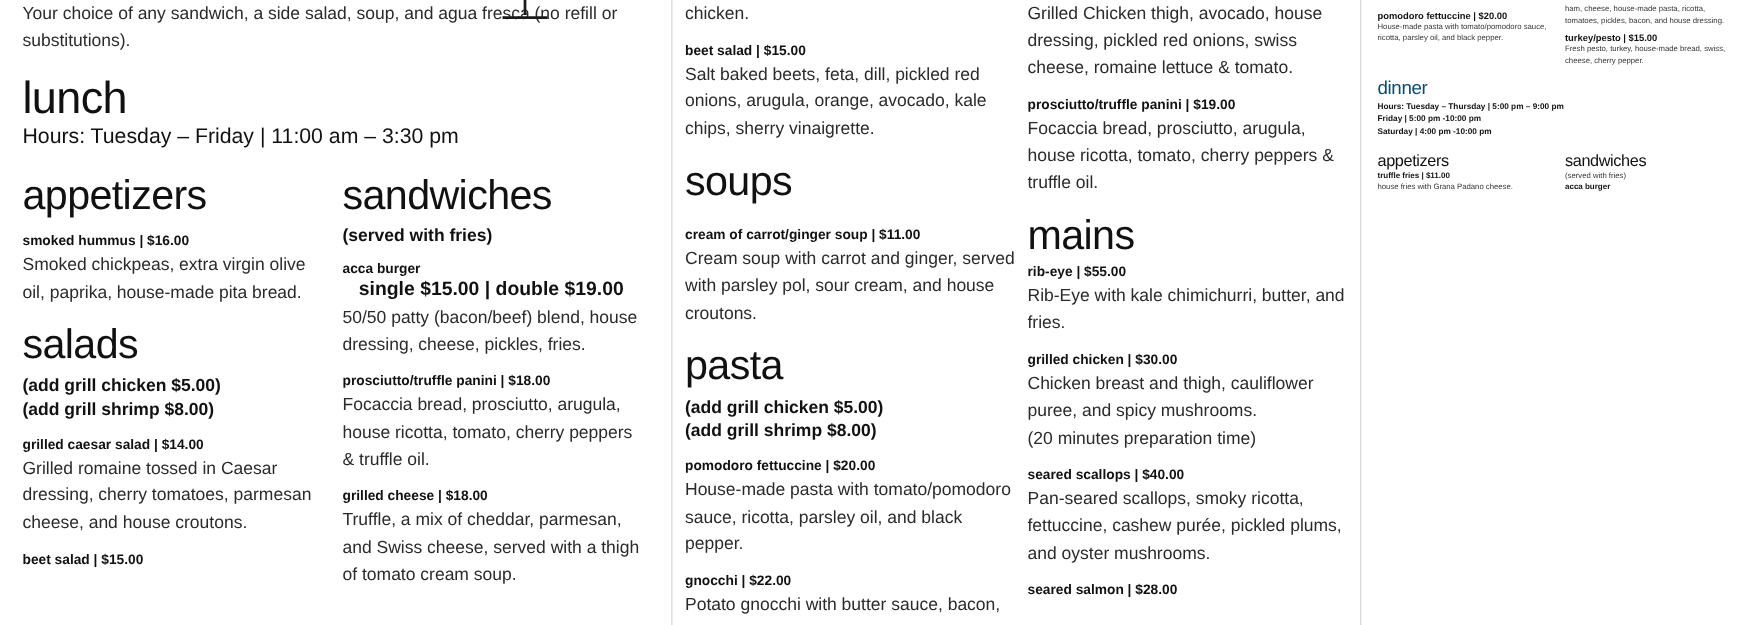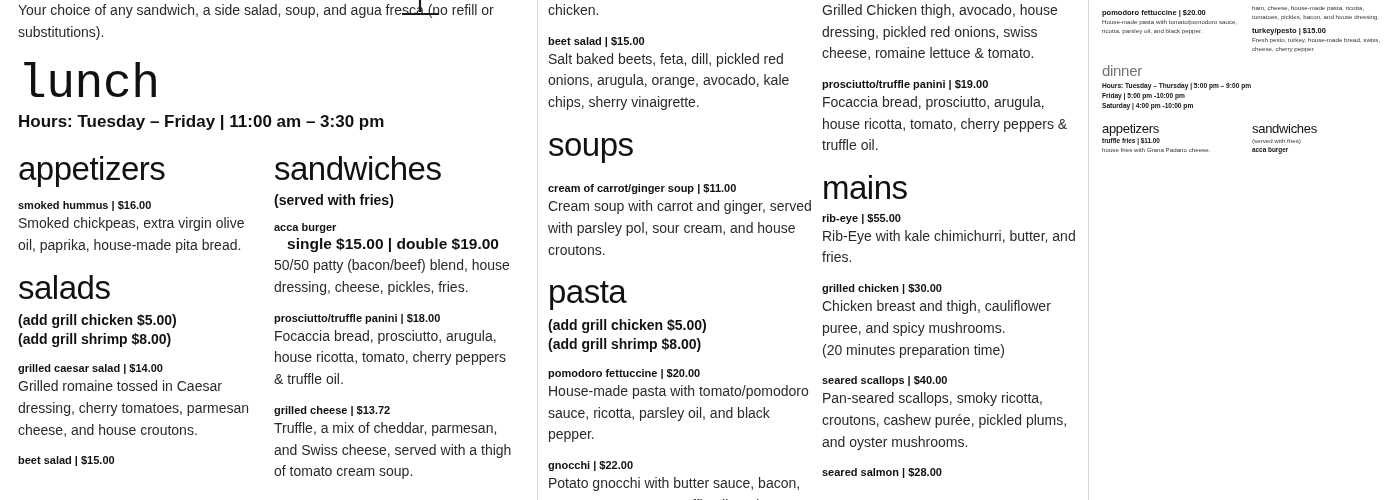--- a/index.html
+++ b/index.html
@@ -34,31 +34,30 @@
   
   .section-title {
     font-size: 33px;
     line-height: 1.05;
     font-weight: 400;
     margin: 14px 0 6px 0;
     letter-spacing: -0.5px;
     color: #111;
   }
   .big-title {
-    font-size: 48px;
+    font-size: 36px;
     line-height: 1.05;
     font-weight: 400;
     margin: 16px 0 2px 0;
     letter-spacing: -0.5px;
     color: #111;
-    font-family: Liberation Mono, monospace;
   }
   .hours {
     font-size: 17px;
-    font-weight: 700;
+    font-weight: 400;
     margin: 0 0 6px 0;
     color: #111;
   }
   .item-name {
     font-size: 11px;
     font-weight: 700;
     margin: 13px 0 2px 0;
     color: #111;
   }
   .item-sub {
@@ -108,21 +107,21 @@
   }
   .thumb-menu {
     position: absolute; left: 0; top: 0; width: 306px; height: 258px;
     padding: 4px 8px 0 8px;
     overflow: hidden;
   }
   .t-cols { display: flex; gap: 10px; }
   .t-col { width: 140px; }
   .t-item { font-size: 7.5px; font-weight: 700; margin: 4px 0 1px 0; color:#111; }
   .t-desc { font-size: 6.2px; line-height: 1.45; margin: 0; color: #333; }
-  .t-title { font-size: 15px; font-weight: 400; margin: 8px 0 2px 0; letter-spacing:-0.3px; color:#737373; }
+  .t-title { font-size: 15px; font-weight: 400; margin: 8px 0 2px 0; letter-spacing:-0.3px; color:#0c4a6e; }
   .t-hours { font-size: 6.6px; font-weight: 700; line-height: 1.5; margin: 0 0 4px 0; color:#111; }
   .t-sect { font-size: 13px; font-weight: 400; margin: 6px 0 1px 0; letter-spacing:-0.3px; color:#111; }
   .t-small { font-size: 6.4px; font-weight: 700; margin: 0 0 2px 0; color:#111; }
 </style>
 </head>
 <body>
 
 <div class="page">
 
   <div class="divider div-1"></div>
@@ -165,21 +164,21 @@
         <h2 class="section-title">sandwiches</h2>
         <p class="served">(served with fries)</p>
 
         <p class="item-name">acca burger</p>
         <p class="item-sub">single $15.00  |  double $19.00</p>
         <p class="item-desc">50/50 patty (bacon/beef) blend, house dressing, cheese, pickles, fries.</p>
 
         <p class="item-name">prosciutto/truffle panini  |  $18.00</p>
         <p class="item-desc">Focaccia bread, prosciutto, arugula, house ricotta, tomato, cherry peppers &amp; truffle oil.</p>
 
-        <p class="item-name">grilled cheese  |  $13.72</p>
+        <p class="item-name">grilled cheese  |  $18.00</p>
         <p class="item-desc">Truffle, a mix of cheddar, parmesan, and Swiss cheese, served with a thigh of tomato cream soup.</p>
 
       </div>
     </div>
   </div>
 
   <div class="col col-2">
     <p class="item-desc" style="margin-top:0">chicken.</p>
 
     <p class="item-name">beet salad  |  $15.00</p>
@@ -209,21 +208,21 @@
     <h2 class="section-title">mains</h2>
 
     <p class="item-name" style="margin-top:4px">rib-eye  |  $55.00</p>
     <p class="item-desc">Rib-Eye with kale chimichurri, butter, and fries.</p>
 
     <p class="item-name">grilled chicken  |  $30.00</p>
     <p class="item-desc" style="white-space:pre-line">Chicken breast and thigh, cauliflower puree, and spicy mushrooms.
 (20 minutes preparation time)</p>
 
     <p class="item-name">seared scallops  |  $40.00</p>
-    <p class="item-desc">Pan-seared scallops, smoky ricotta, croutons, cashew purée, pickled plums, and oyster mushrooms.</p>
+    <p class="item-desc">Pan-seared scallops, smoky ricotta, fettuccine, cashew purée, pickled plums, and oyster mushrooms.</p>
 
     <p class="item-name">seared salmon  |  $28.00</p>
 
   </div>
 
   <div class="thumb-panel">
     <div class="thumb-menu">
       <div class="t-cols">
         <div class="t-col">
           <p class="t-item">pomodoro fettuccine  |  $20.00</p>

